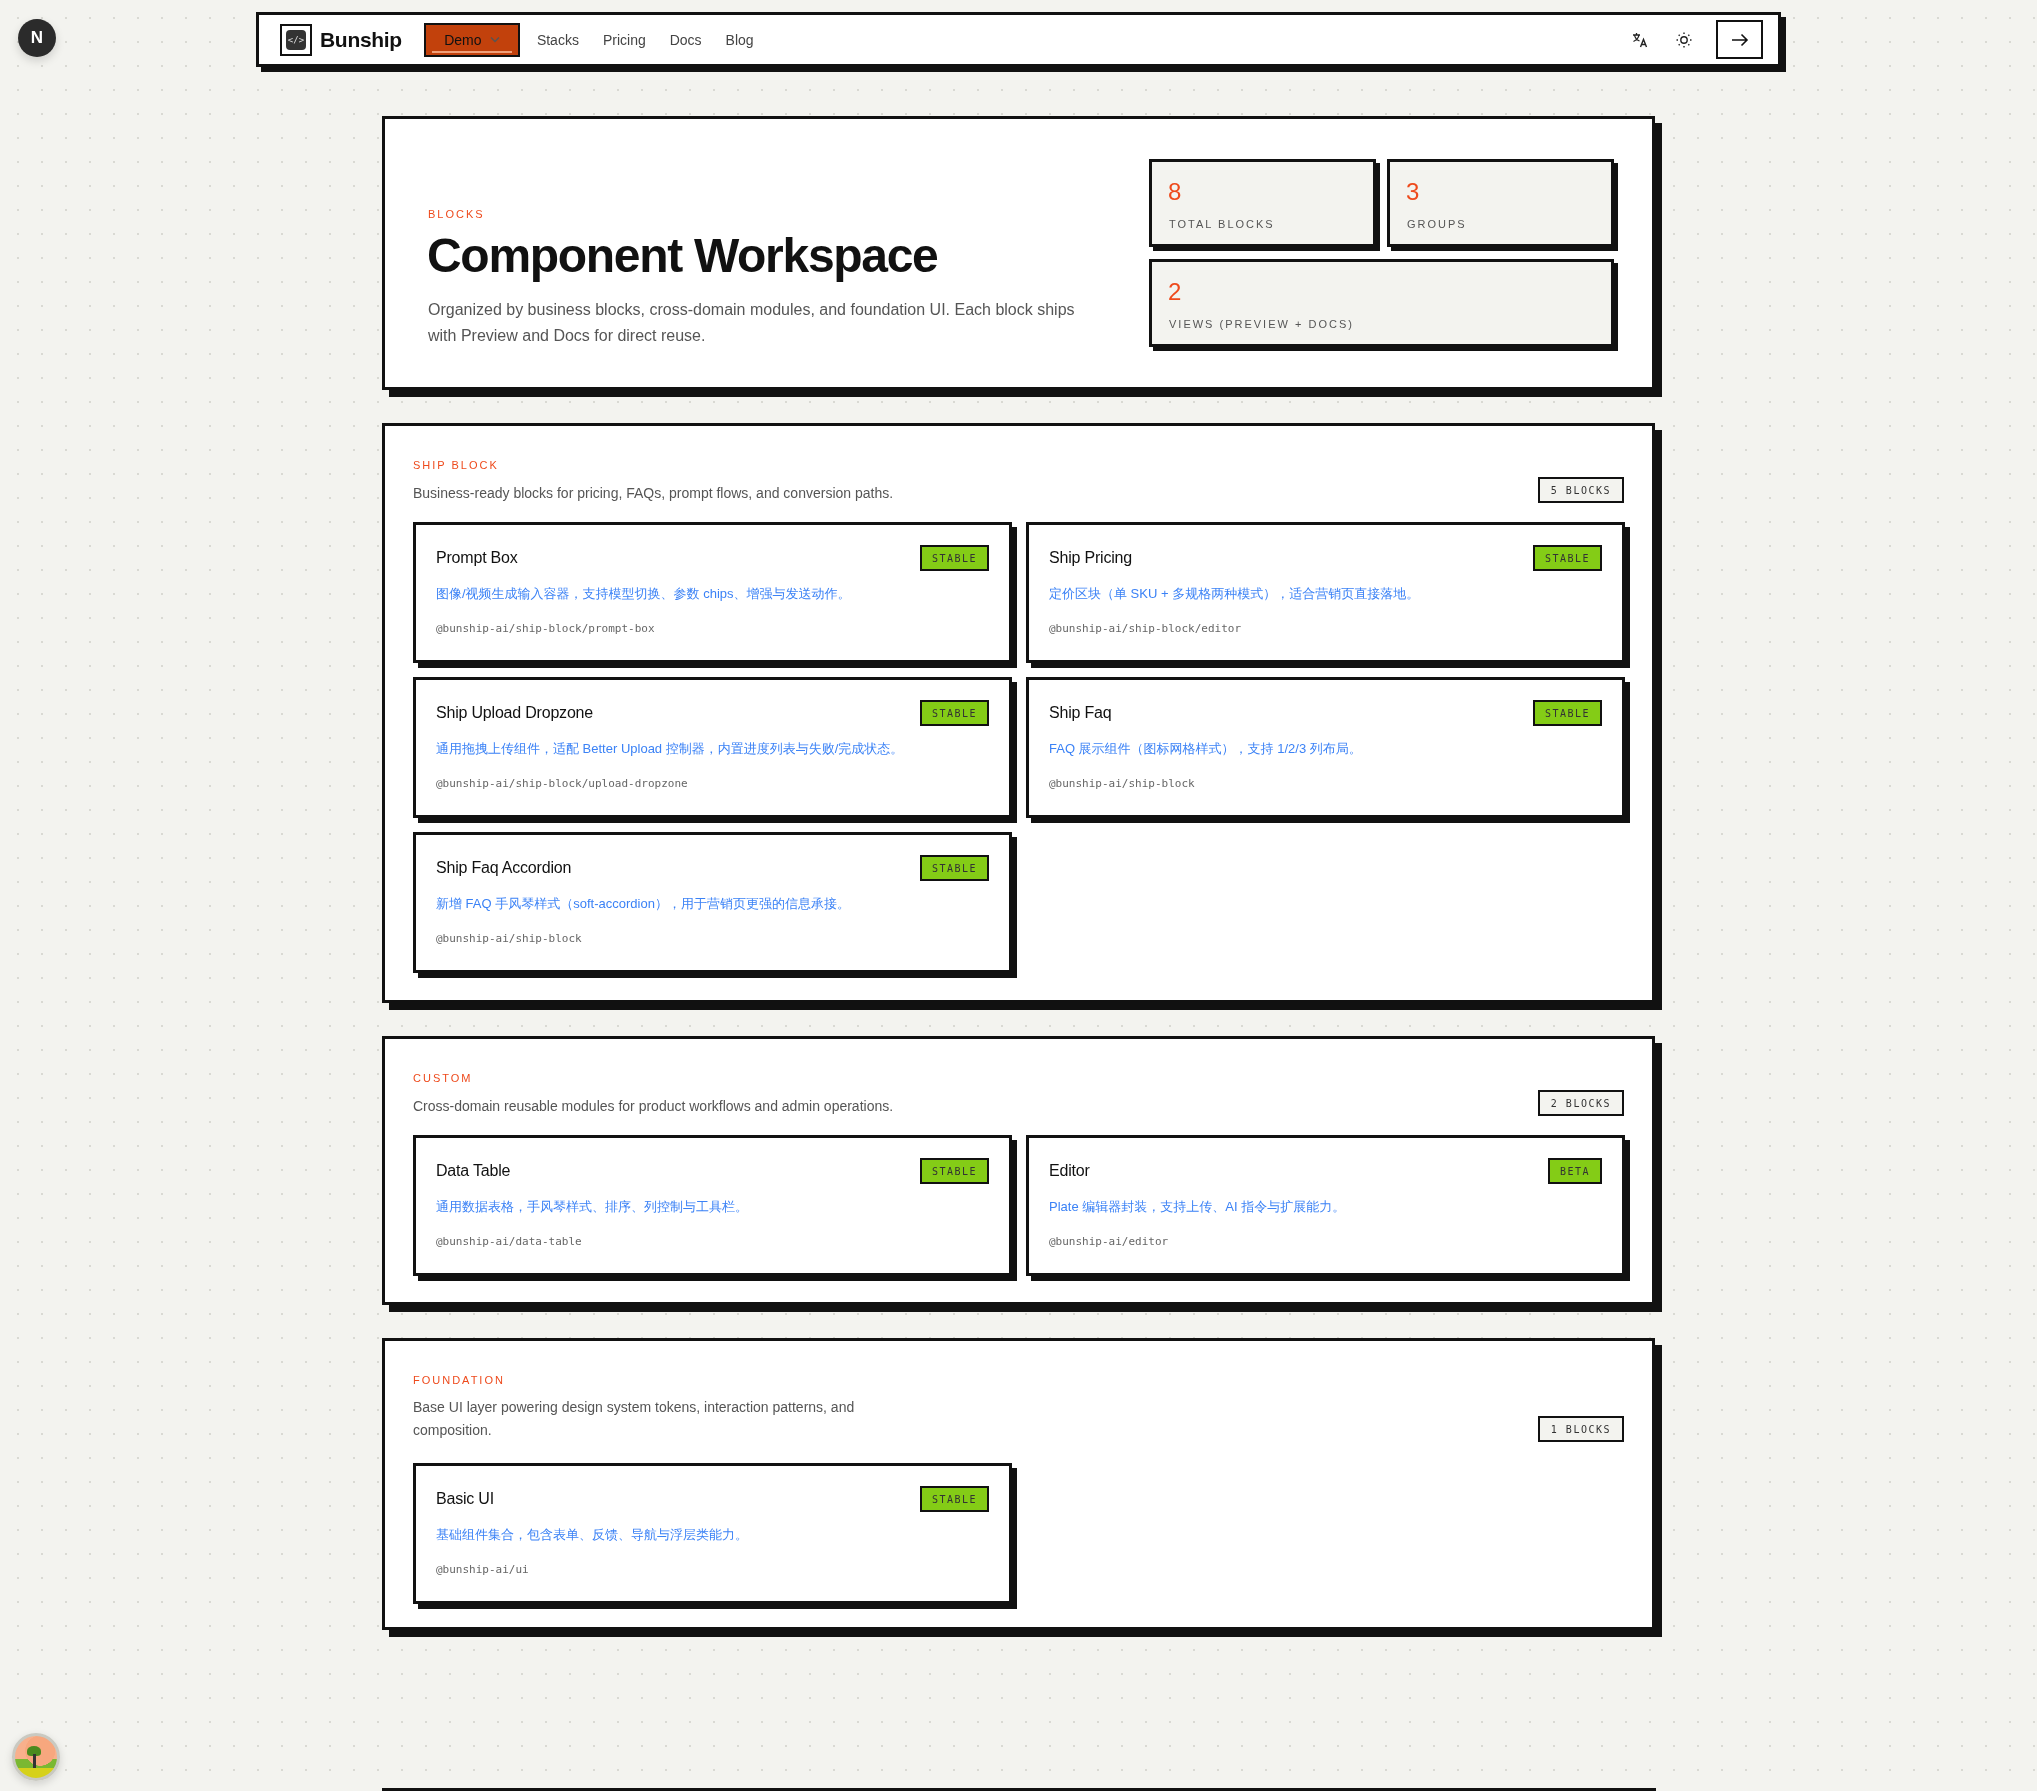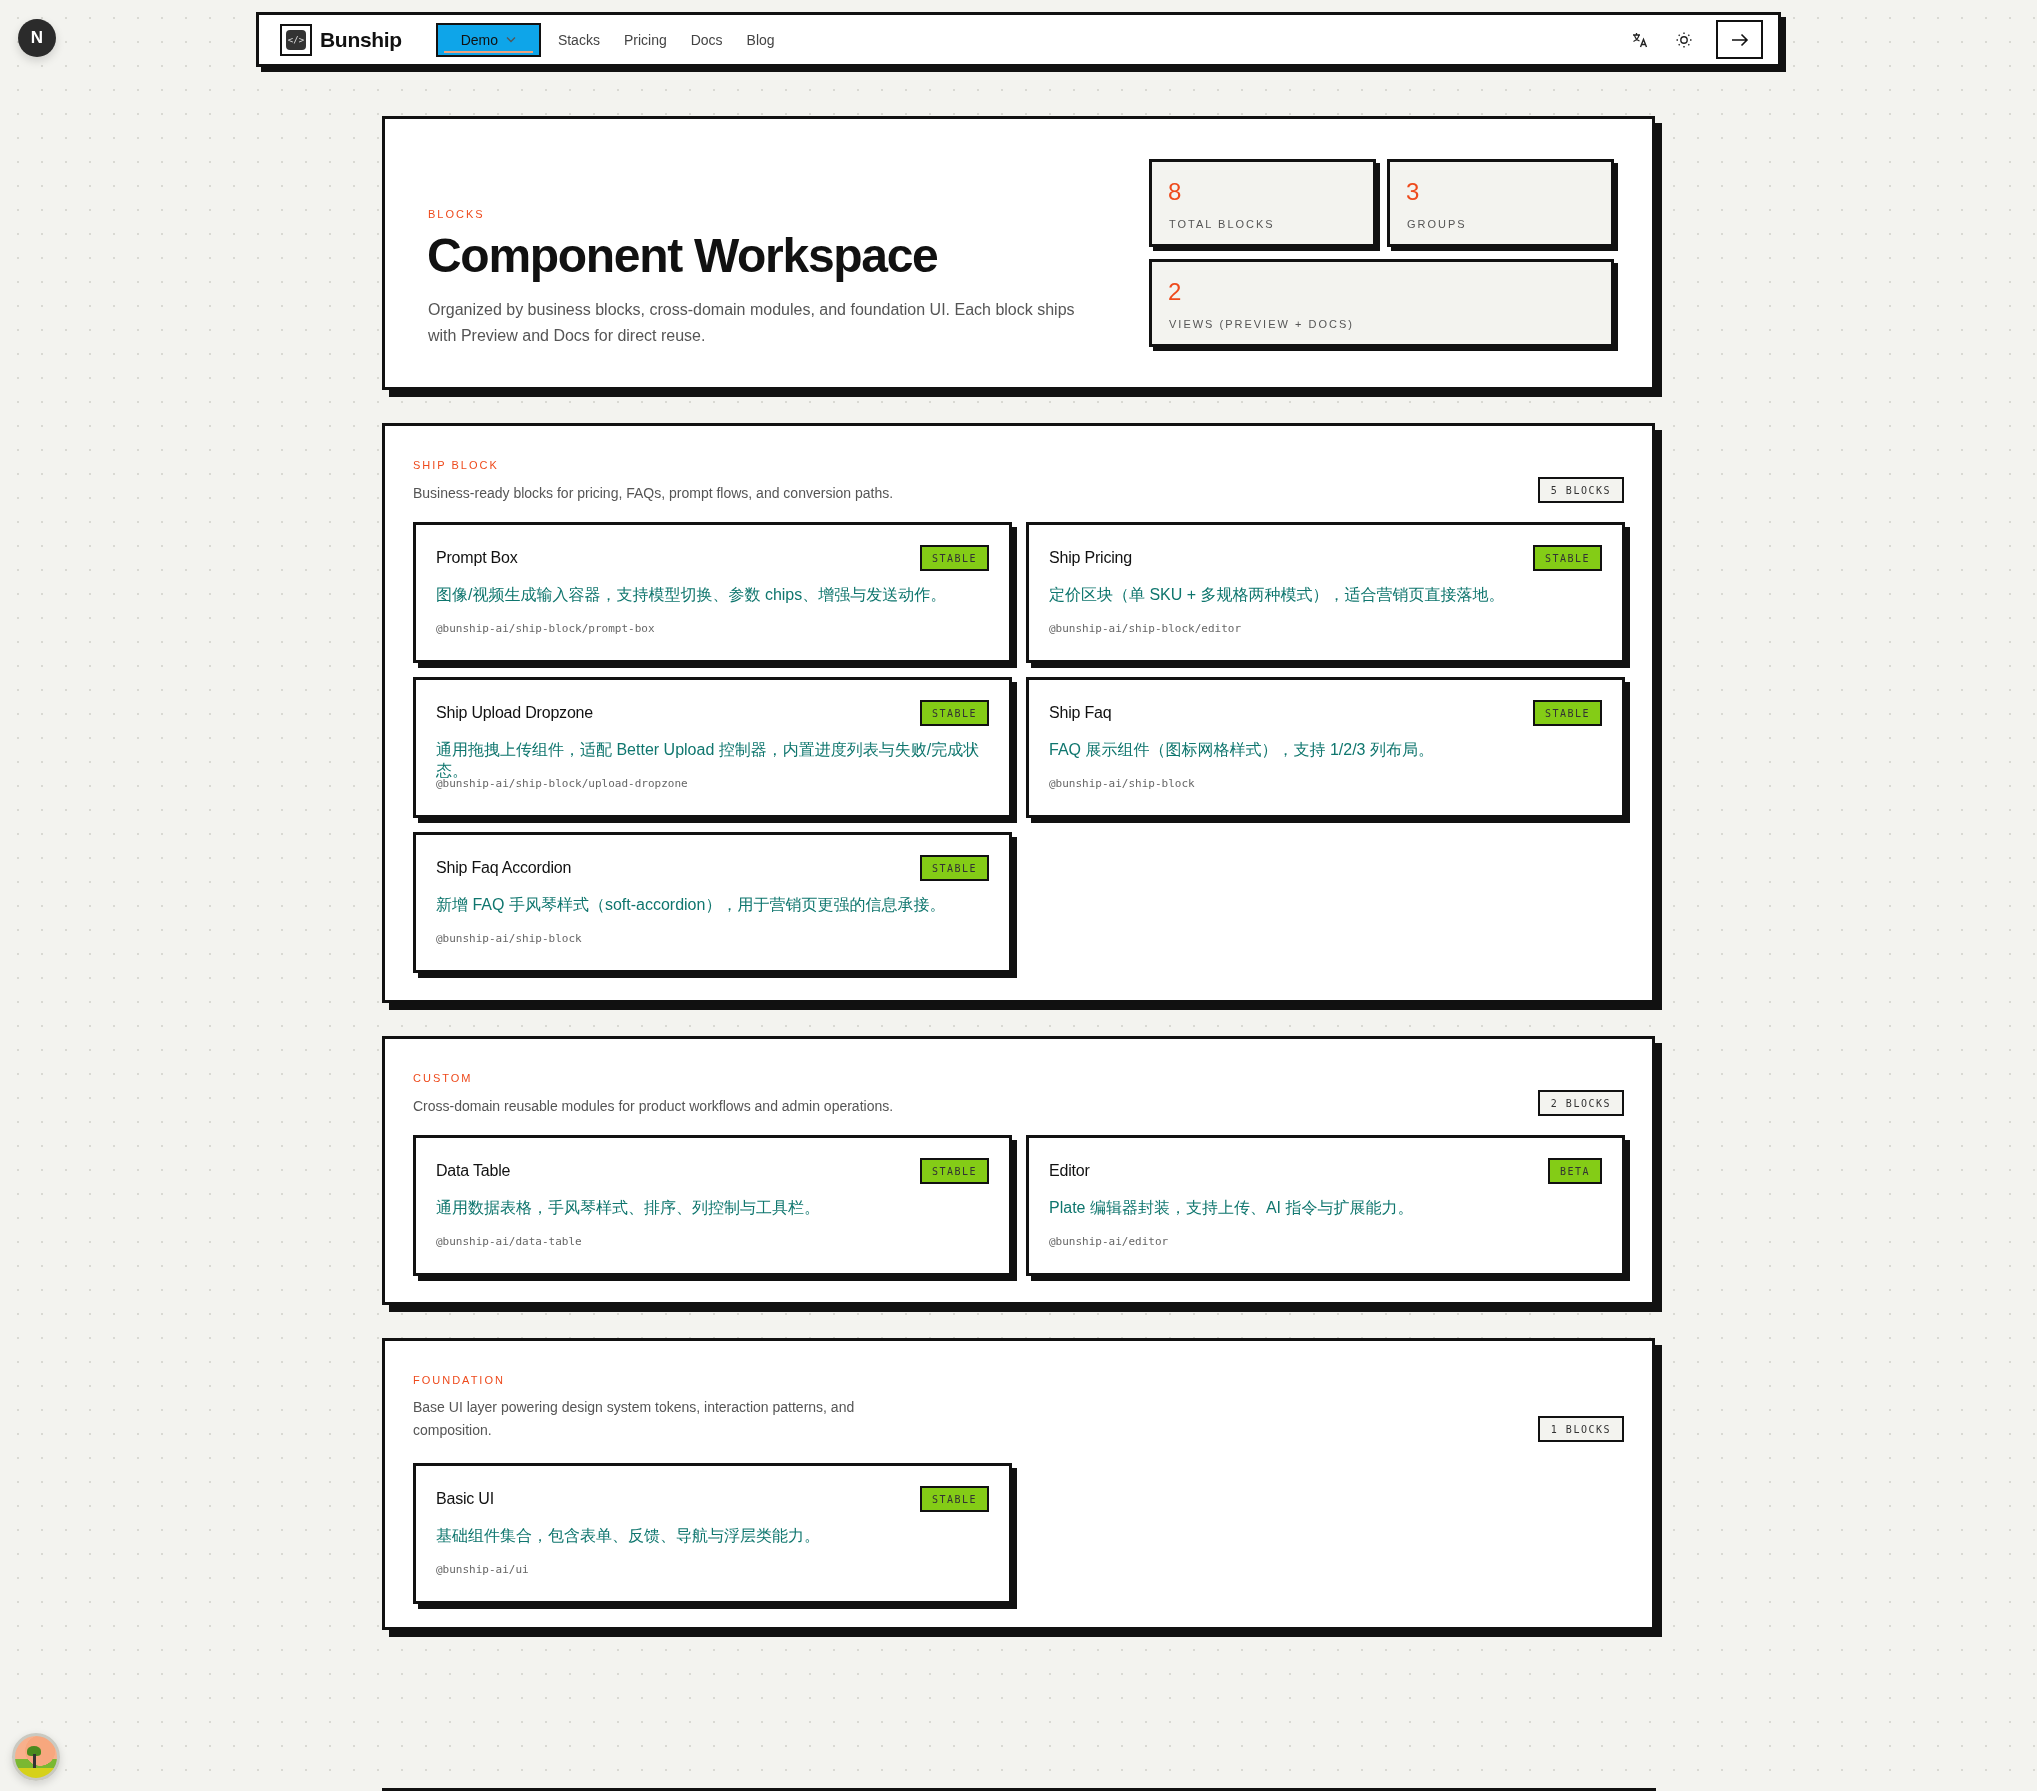--- a/index.html
+++ b/index.html
@@ -34,22 +34,22 @@
       width: 32px; height: 32px; border: 2px solid #111; display: flex;
       align-items: center; justify-content: center; background: #fff;
     }
     .logo-mark .inner {
       width: 20px; height: 20px; border-radius: 4px; background: #333;
       color: #ddd; font-size: 9px; display: flex; align-items: center; justify-content: center;
       font-family: "DejaVu Sans Mono", monospace;
     }
     .logo-text { font-size: 21px; font-weight: 700; margin-left: 8px; letter-spacing: -0.3px; }
     .nav-demo {
-      margin-left: 34px; height: 34px; width: 105px; border: 2px solid #111;
-      background: #0ea5e9; display: flex; align-items: center; justify-content: center;
+      margin-left: 22px; height: 34px; width: 96px; border: 2px solid #111;
+      background: #c2410c; display: flex; align-items: center; justify-content: center;
       font-size: 14px; font-weight: 500; position: relative; cursor: pointer;
     }
     .nav-demo::after {
       content: ""; position: absolute; left: 6px; right: 6px; bottom: 2px; height: 2px; background: #f0a07a;
     }
     .nav-demo .chev { margin-left: 8px; font-size: 10px; color: #555; }
     .nav-link { margin-left: 15px; font-size: 14px; color: #444; padding: 4px 7px; cursor: pointer; }
     .nav-right { margin-left: auto; display: flex; align-items: center; margin-right: 15px; }
     .icon-btn {
       width: 30px; height: 30px; display: flex; align-items: center; justify-content: center;
@@ -102,21 +102,21 @@
       border: 2px solid #111; background: #f3f3ef;
       font-family: "DejaVu Sans Mono", "Liberation Mono", monospace;
       font-size: 10px; letter-spacing: 1.5px; color: #333;
       display: flex; align-items: center; justify-content: center;
     }
     .card {
       position: absolute; width: 599px; height: 141px; background: #fff;
       border: 3px solid #111; box-shadow: 5px 5px 0 #111; cursor: pointer;
     }
     .card-title { position: absolute; left: 20px; top: 24px; font-size: 16px; font-weight: 400; letter-spacing: -0.2px; }
-    .card-desc { position: absolute; left: 20px; top: 60px; font-size: 16px; color: #0f766e; }
+    .card-desc { position: absolute; left: 20px; top: 60px; font-size: 13px; color: #3b82f6; }
     .card-pkg {
       position: absolute; left: 20px; top: 97px; font-size: 11px; color: #666;
       font-family: "DejaVu Sans Mono", "Liberation Mono", monospace;
     }
     .status-badge {
       position: absolute; right: 20px; top: 20px; height: 26px; padding: 0 10px;
       border: 2px solid #111; background: #84cc16;
       font-family: "DejaVu Sans Mono", "Liberation Mono", monospace;
       font-size: 10px; letter-spacing: 1.5px; color: #333;
       display: flex; align-items: center;

